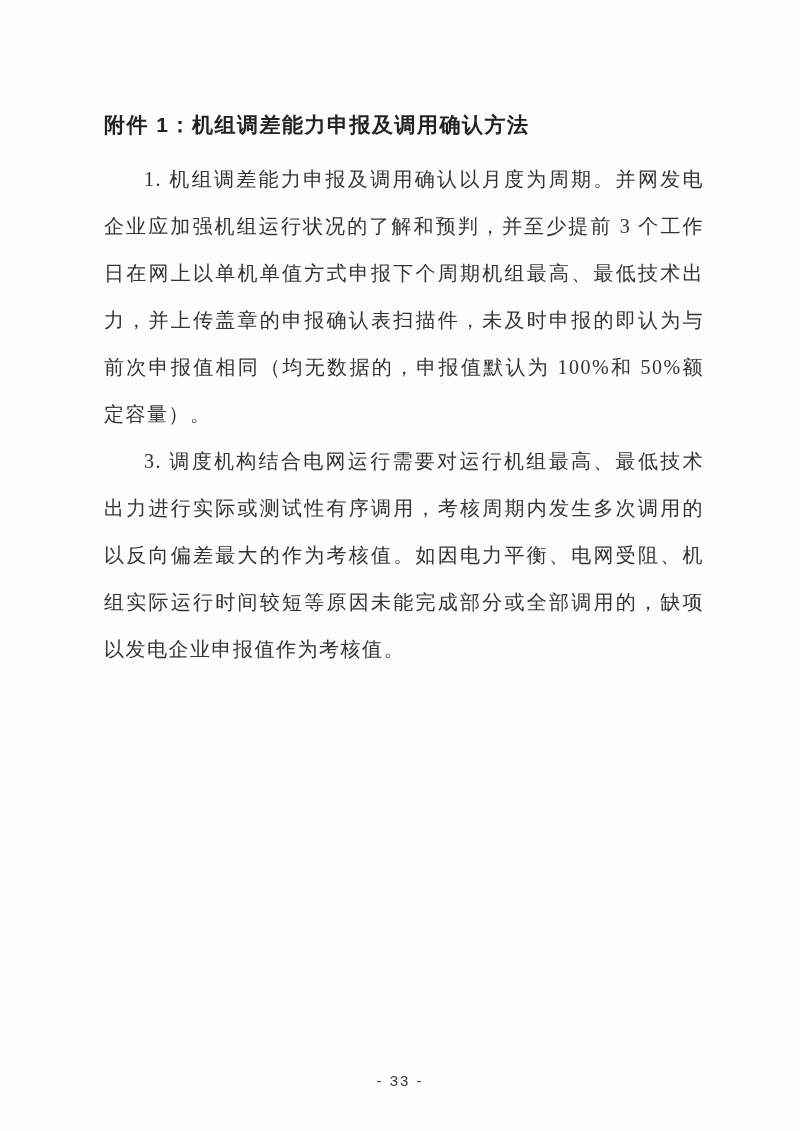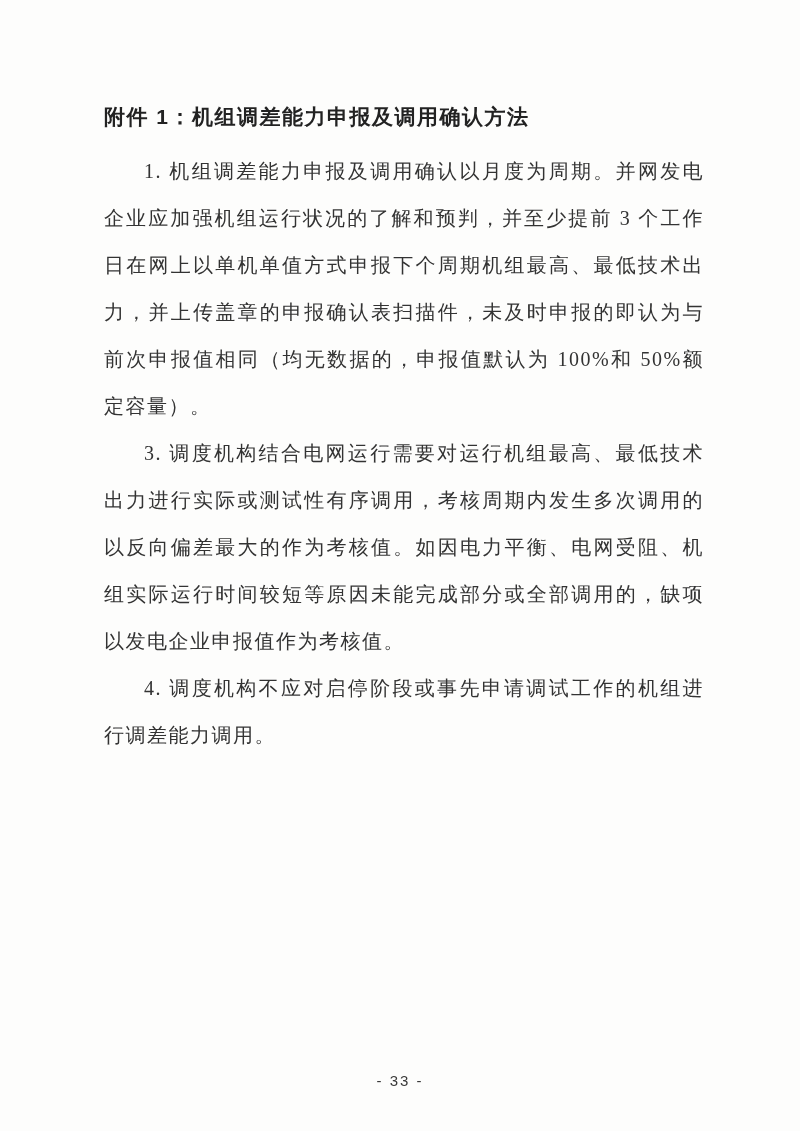--- a/index.html
+++ b/index.html
@@ -22,21 +22,21 @@
     top: 92px;
     left: 104px;
     right: 96px;
   }
   .doc-title {
     font-family: "Liberation Sans", "DejaVu Sans", sans-serif;
     font-size: 21px;
     font-weight: bold;
     letter-spacing: 1.5px;
     color: #222;
-    margin: 8px 0 14px 0;
+    margin: 16px 0 14px 0;
     line-height: 34px;
   }
   .paragraphs p {
     font-family: "Liberation Serif", "DejaVu Serif", serif;
     font-size: 20px;
     letter-spacing: 1.5px;
     line-height: 47px;
     text-align: justify;
     text-indent: 2em;
     margin: 0;
@@ -56,17 +56,16 @@
 </style>
 </head>
 <body>
 
 <div class="page">
   <div class="content">
     <h1 class="doc-title">附件 1：机组调差能力申报及调用确认方法</h1>
     <div class="paragraphs">
       <p>1. 机组调差能力申报及调用确认以月度为周期。并网发电企业应加强机组运行状况的了解和预判，并至少提前 3 个工作日在网上以单机单值方式申报下个周期机组最高、最低技术出力，并上传盖章的申报确认表扫描件，未及时申报的即认为与前次申报值相同（均无数据的，申报值默认为 100%和 50%额定容量）。</p>
       <p>3. 调度机构结合电网运行需要对运行机组最高、最低技术出力进行实际或测试性有序调用，考核周期内发生多次调用的以反向偏差最大的作为考核值。如因电力平衡、电网受阻、机组实际运行时间较短等原因未能完成部分或全部调用的，缺项以发电企业申报值作为考核值。</p>
-      <p>4. 调度机构不应对启停阶段或事先申请调试工作的机组进行调差能力调用。</p>
     </div>
   </div>
   <div class="footer">- 33 -</div>
 </div>
 
 </body></html>

